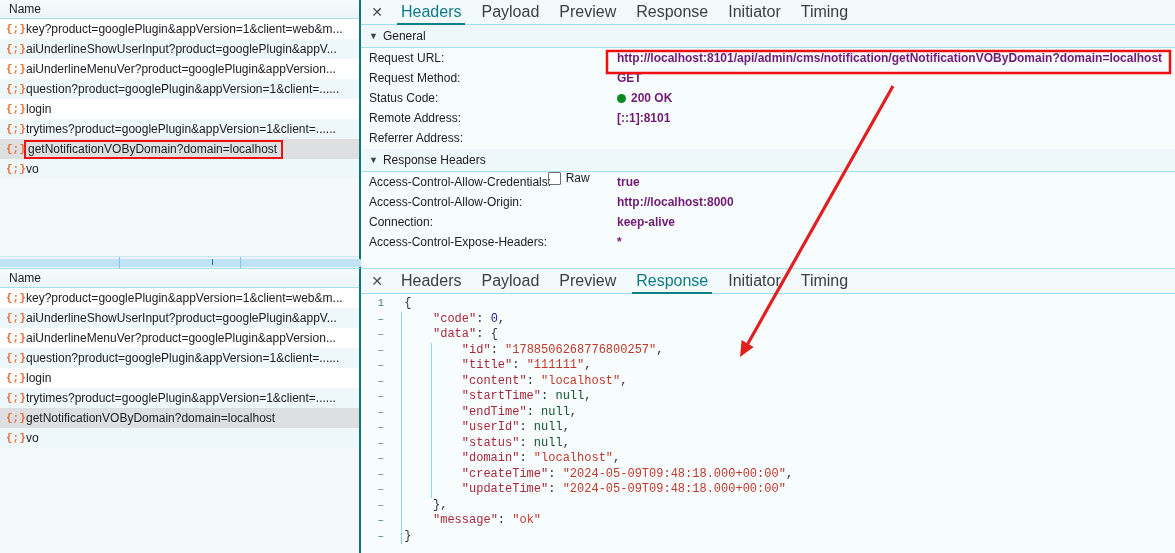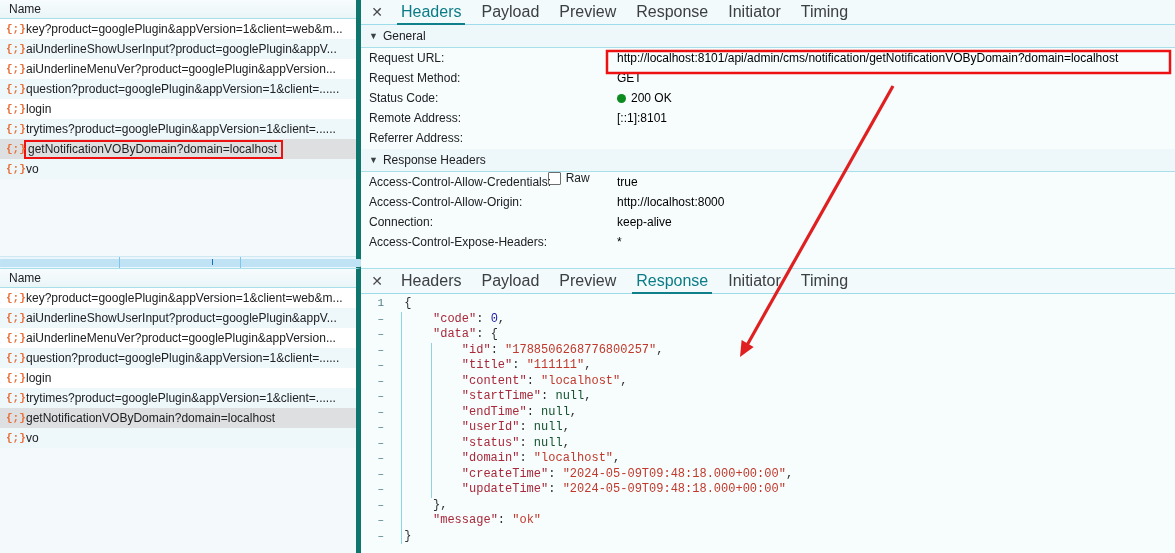--- a/index.html
+++ b/index.html
@@ -31,21 +31,21 @@
     position: relative;
   }
   .pane-row.top { height: 268px; }
   .pane-row.bottom { height: 285px; }
 
   .net-list {
     width: 361px;
     min-width: 361px;
     box-sizing: border-box;
     background: #f4fafb;
-    border-right: 5px solid #0f766e;
+    border-right: 2px solid #0f766e;
     display: flex;
     flex-direction: column;
     position: relative;
   }
   .net-list .col-head {
     height: 19px;
     line-height: 19px;
     padding-left: 9px;
     box-sizing: border-box;
     font-size: 12px;
@@ -184,21 +184,21 @@
   }
   .kv {
     display: flex;
     height: 20px;
     line-height: 20px;
     font-size: 12px;
     padding-left: 8px;
     box-sizing: border-box;
   }
   .kv .k { width: 248px; min-width: 248px; color: #202124; }
-  .kv .v { color: #000000; white-space: nowrap; }
+  .kv .v { color: #701a75; white-space: nowrap; font-weight: bold; }
   .status-dot {
     width: 9px; height: 9px; border-radius: 50%;
     background: #0c8b1e;
     display: inline-block;
     margin-right: 5px;
     vertical-align: -1px;
   }
 
   
   .json-wrap {

